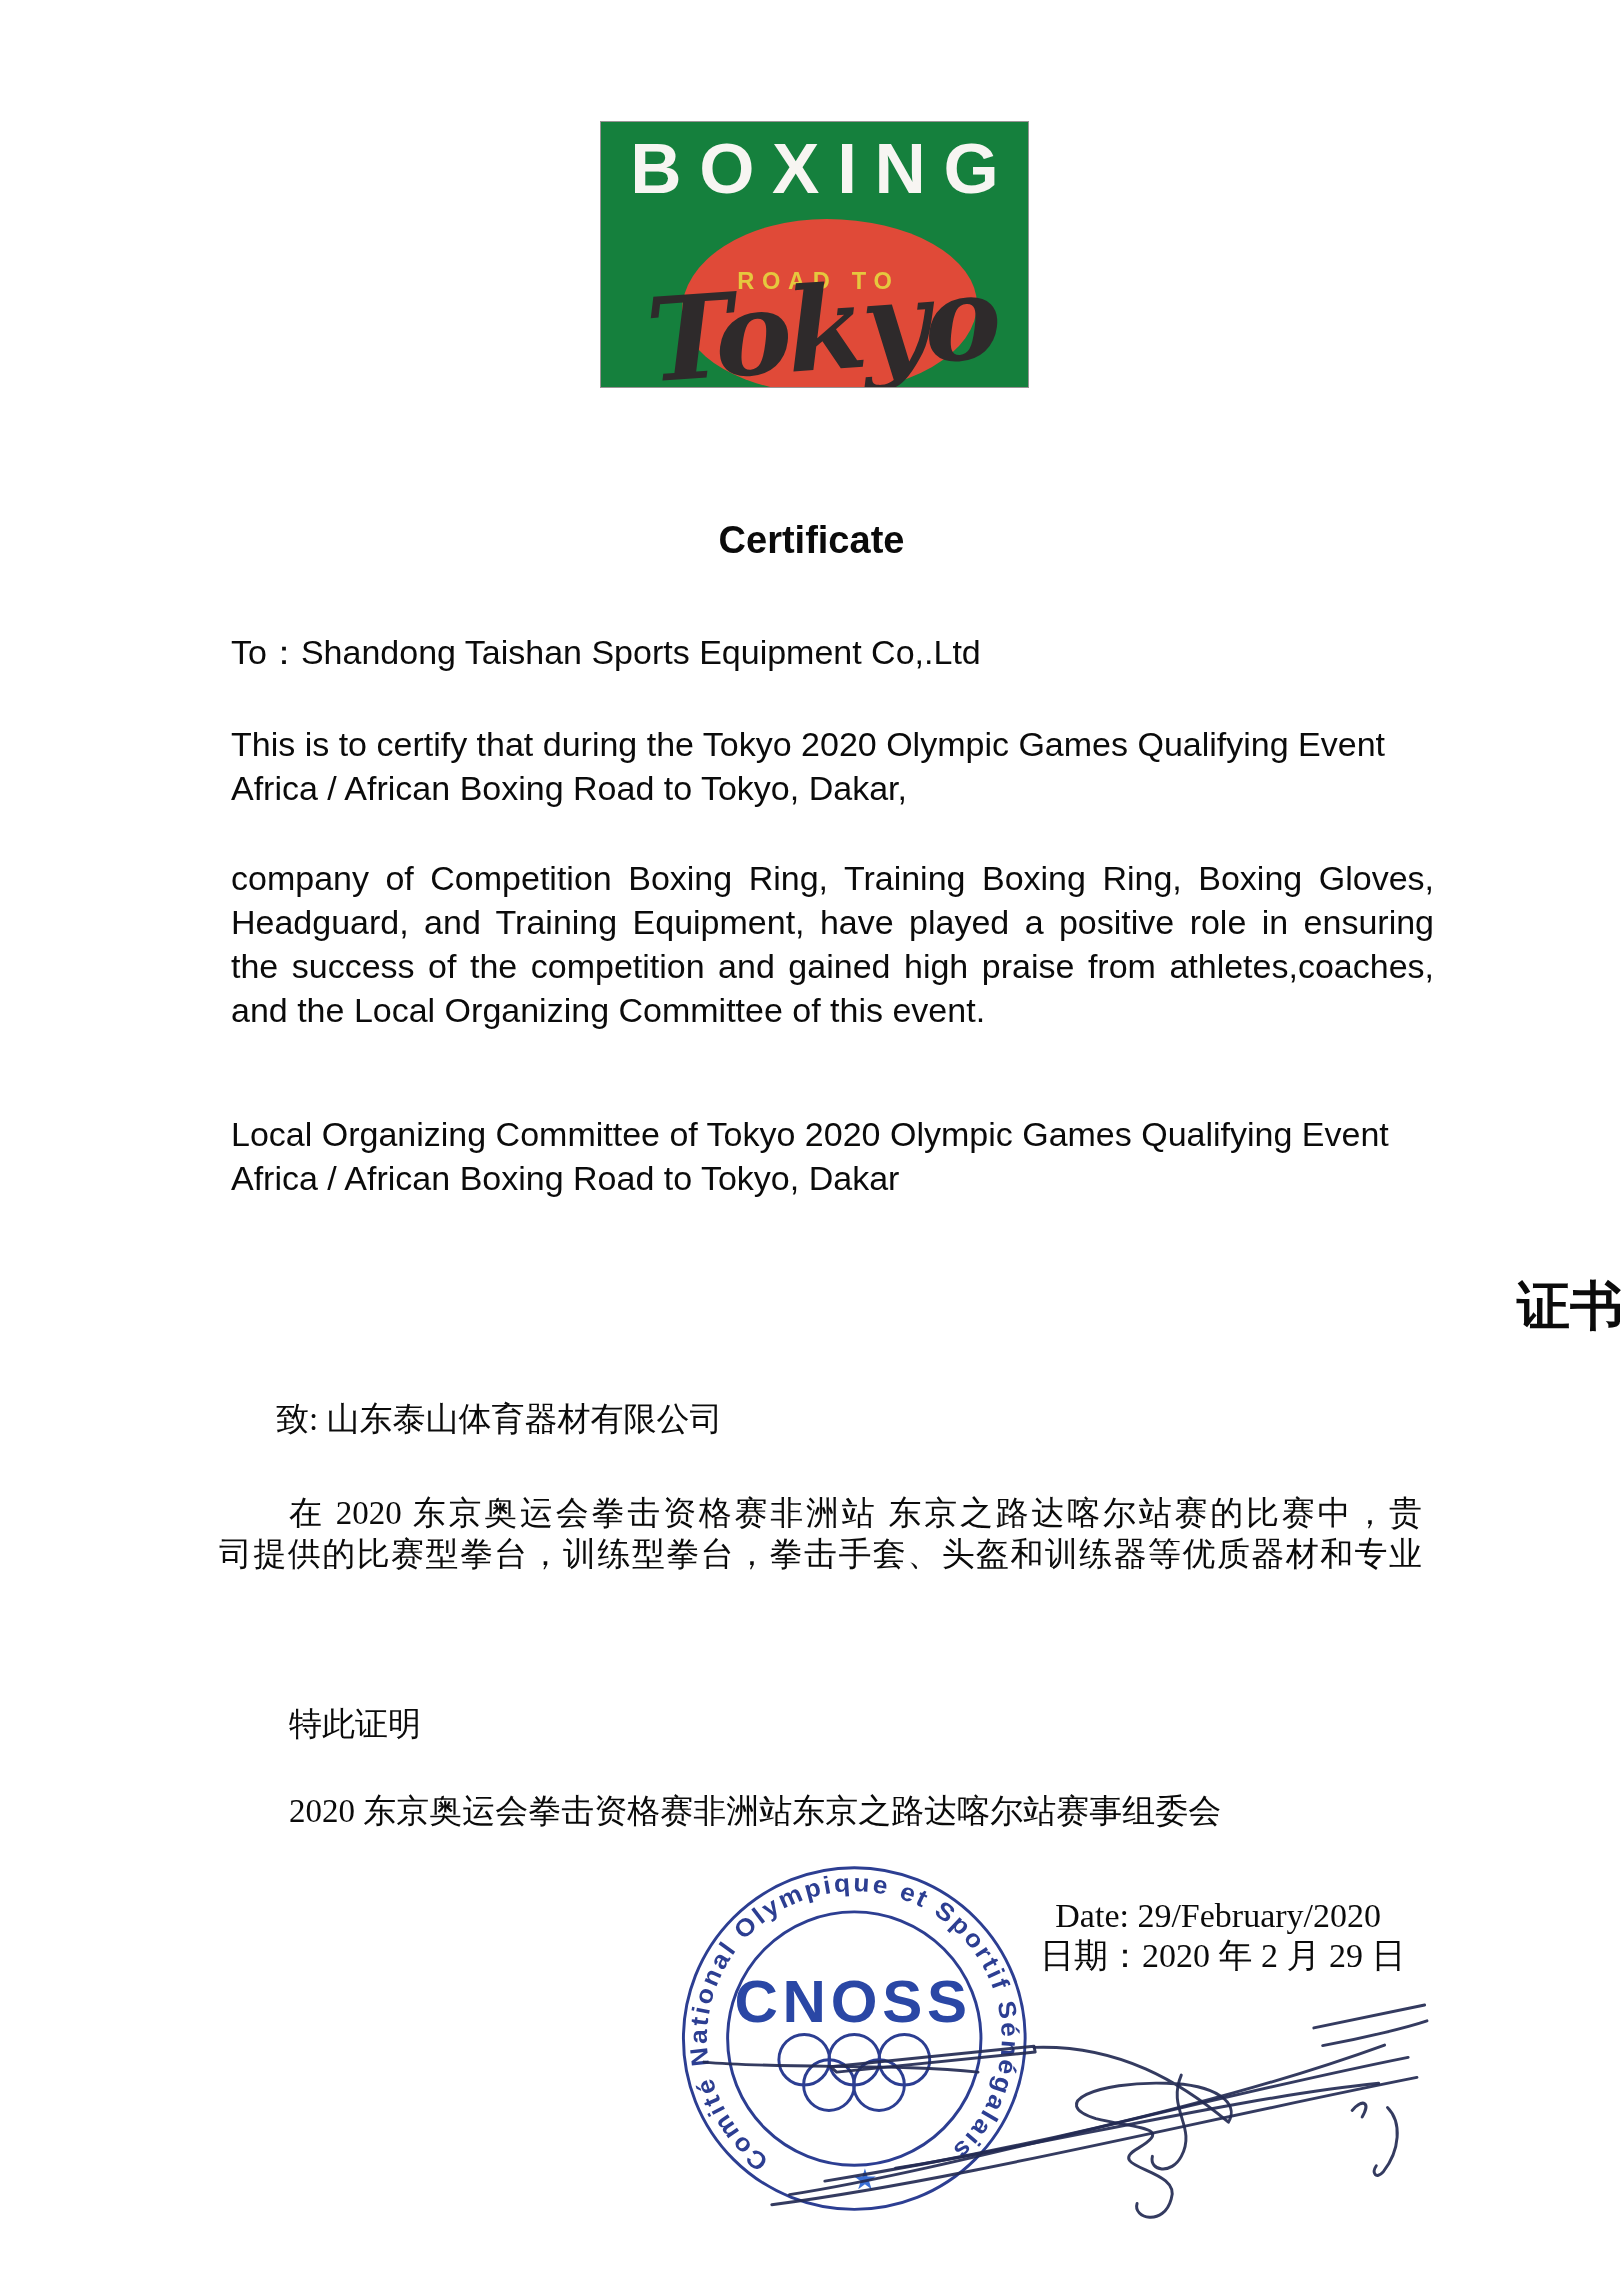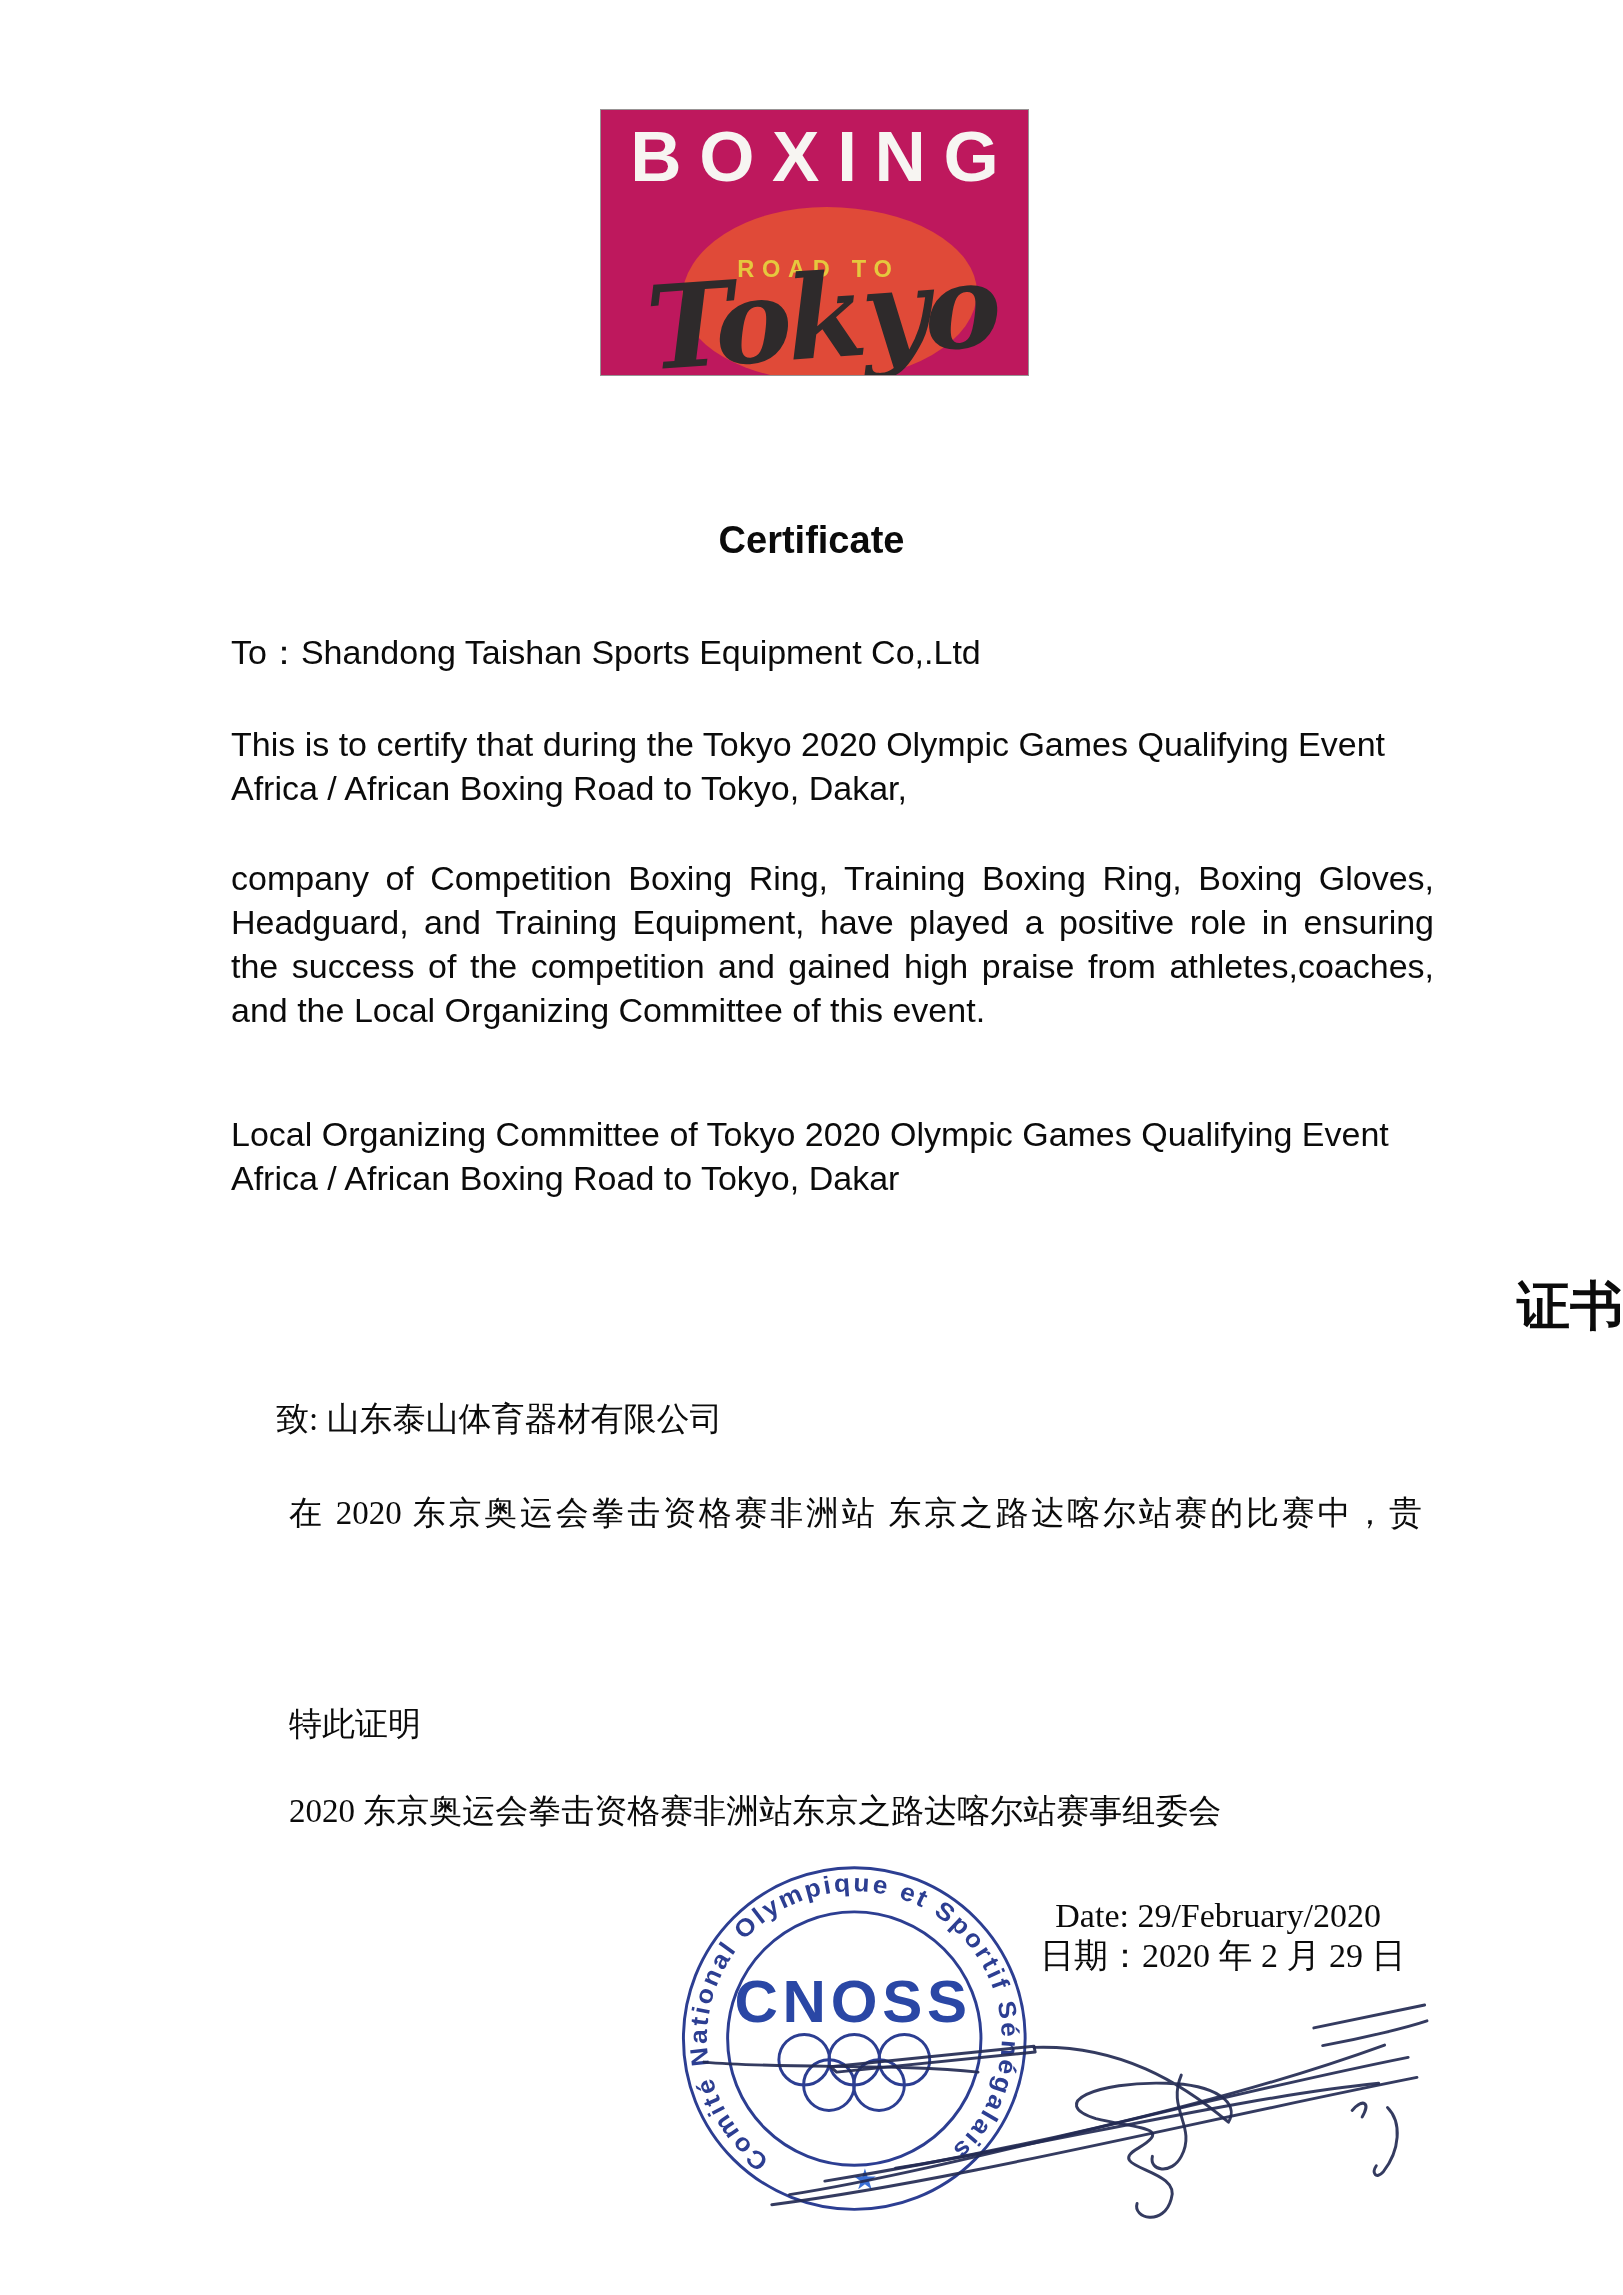--- a/index.html
+++ b/index.html
@@ -4,21 +4,21 @@
 <style>
   html,body{margin:0;padding:0;}
   body{
     width:1623px;height:2295px;position:relative;background:#ffffff;
     font-family:"Liberation Sans","DejaVu Sans",sans-serif;color:#0b0b0b;
     overflow:hidden;
   }
   .abs{position:absolute;}
 
   
-  .logo-box{left:600px;top:109px;width:427px;height:265px;background:#be185d;
+  .logo-box{left:600px;top:121px;width:427px;height:265px;background:#15803d;
     border:0.6px solid #989394;overflow:hidden;}
   .logo-boxing{left:0;right:0;top:10.6px;text-align:center;color:#f7f5f2;
     font-size:71px;font-weight:bold;letter-spacing:17.7px;text-indent:17.7px;line-height:71px;}
   .logo-red{left:81px;top:97px;width:295px;height:174px;background:#e04a38;
     border-radius:49% 51% 52% 48% / 53% 49% 51% 47%;}
   .logo-roadto{left:0;right:0;top:148px;text-align:center;color:#e5c83e;
     font-size:23.6px;font-weight:bold;letter-spacing:7.7px;text-indent:7.7px;line-height:23.6px;}
   .logo-tokyo-svg{left:0;top:0;width:427px;height:265px;}
   .logo-tokyo-svg text{
     font-family:"DejaVu Serif","Liberation Serif",serif;
@@ -92,20 +92,21 @@
   <div class="en-line">Local Organizing Committee of Tokyo 2020 Olympic Games Qualifying Event</div>
   <div class="en-line">Africa / African Boxing Road to Tokyo, Dakar</div>
 </div>
 
 <div class="abs cn-heading" lang="zh">证书</div>
 
 <div class="abs cn cn-block cn-to" lang="zh">致: 山东泰山体育器材有限公司</div>
 
 <div class="abs cn cn-block cn-para" lang="zh">
   <div class="just cn-indent">在 2020 东京奥运会拳击资格赛非洲站 东京之路达喀尔站赛的比赛中，贵</div>
+  <div class="just">司提供的比赛型拳台，训练型拳台，拳击手套、头盔和训练器等优质器材和专业</div>
 </div>
 
 <div class="abs cn cn-block cn-certify" lang="zh">特此证明</div>
 
 <div class="abs cn cn-block cn-committee" lang="zh">2020 东京奥运会拳击资格赛非洲站东京之路达喀尔站赛事组委会</div>
 
 <div class="abs date-block">
   <div class="date-en">Date: 29/February/2020</div>
   <div class="date-cn" lang="zh">日期：2020 年 2 月 29 日</div>
 </div>

